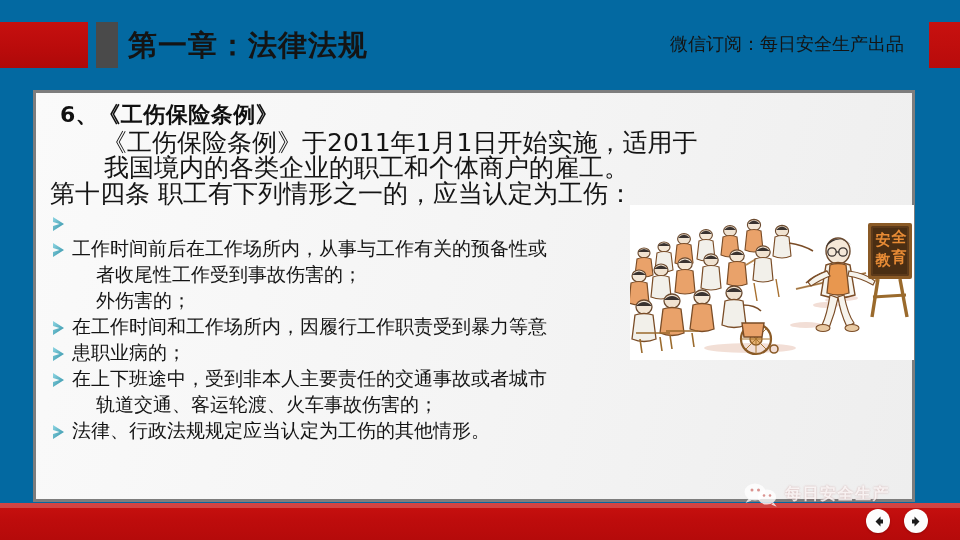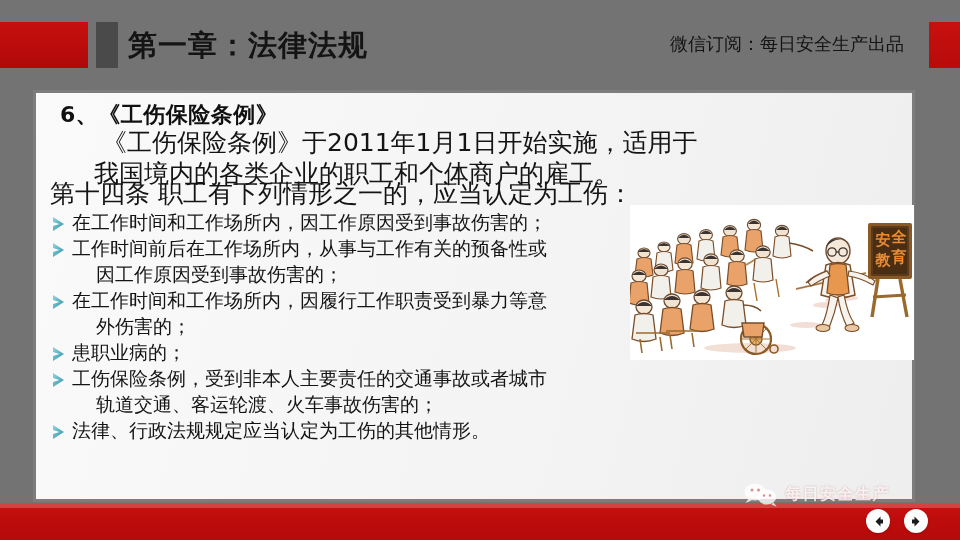--- a/index.html
+++ b/index.html
@@ -13,21 +13,21 @@
     font-family: "DejaVu Sans", "Liberation Sans", sans-serif;
     overflow: hidden;
     position: relative;
   }
 
   
   #slide {
     position: absolute;
     left: 0; top: 0;
     width: 960px; height: 540px;
-    background: #737373;
+    background: #0369a1;
     overflow: hidden;
   }
 
   
   #header {
     position: absolute;
     left: 0; top: 0;
     width: 960px; height: 88px;
   }
   .hdr-red-bar {
@@ -102,21 +102,21 @@
     color: #101010;
   }
   .para {
     position: absolute;
     font-size: 25px;
     line-height: 25px;
     white-space: nowrap;
     color: #141414;
   }
   .para-l1 { left: 66px;  top: 37px; }
-  .para-l2 { left: 58px;  top: 62px; margin-top: 6px; }
+  .para-l2 { left: 68px;  top: 62px; }
   .para-l3 { left: 14px;  top: 88px; }
 
   
   #bullets {
     position: absolute;
     left: 14px; top: 116px;
     width: 590px;
   }
   .bitem {
     position: relative;
@@ -236,46 +236,45 @@
               <svg width="16" height="18" viewBox="0 0 16 18">
                 <defs>
                     <linearGradient id="ag1" x1="0" y1="0" x2="1" y2="1">
                   <stop offset="0%" stop-color="#8fd6e3"></stop>
                       <stop offset="100%" stop-color="#2d8fa5"></stop>
                 </linearGradient>
                   </defs>
                 <path d="M2 2 L13 9 L2 16 L2 11 L8.5 9 L2 7 Z" fill="url(#ag1)"></path>
               </svg>
             </span>
-            <span>在工作时间和工作场所内，因工作原因受到事故伤害的；</span>
           </div>
         </div>
 
         <div class="bitem">
           <div class="bline cjk">
             <span class="arrow-icon">
               <svg width="16" height="18" viewBox="0 0 16 18">
                 <path d="M2 2 L13 9 L2 16 L2 11 L8.5 9 L2 7 Z" fill="url(#ag1)"></path>
               </svg>
             </span>
             <span>工作时间前后在工作场所内，从事与工作有关的预备性或</span>
           </div>
-          <div class="bline cont cjk">因工作原因受到事故伤害的；</div>
+          <div class="bline cont cjk">者收尾性工作受到事故伤害的；</div>
         </div>
 
         <div class="bitem">
+          <div class="bline cont cjk">外伤害的；</div>
           <div class="bline cjk">
             <span class="arrow-icon">
               <svg width="16" height="18" viewBox="0 0 16 18">
                 <path d="M2 2 L13 9 L2 16 L2 11 L8.5 9 L2 7 Z" fill="url(#ag1)"></path>
               </svg>
             </span>
             <span>在工作时间和工作场所内，因履行工作职责受到暴力等意</span>
           </div>
-          <div class="bline cont cjk">外伤害的；</div>
         </div>
 
         <div class="bitem">
           <div class="bline cjk">
             <span class="arrow-icon">
               <svg width="16" height="18" viewBox="0 0 16 18">
                 <path d="M2 2 L13 9 L2 16 L2 11 L8.5 9 L2 7 Z" fill="url(#ag1)"></path>
               </svg>
             </span>
             <span>患职业病的；</span>
@@ -283,21 +282,21 @@
         </div>
 
 
         <div class="bitem">
           <div class="bline cjk">
             <span class="arrow-icon">
               <svg width="16" height="18" viewBox="0 0 16 18">
                 <path d="M2 2 L13 9 L2 16 L2 11 L8.5 9 L2 7 Z" fill="url(#ag1)"></path>
               </svg>
             </span>
-            <span>工伤保险条例，受到非本人主要责任的交通事故或者城市</span>
+            <span>在上下班途中，受到非本人主要责任的交通事故或者城市</span>
           </div>
           <div class="bline cont cjk">轨道交通、客运轮渡、火车事故伤害的；</div>
         </div>
 
         <div class="bitem">
           <div class="bline cjk">
             <span class="arrow-icon">
               <svg width="16" height="18" viewBox="0 0 16 18">
                 <path d="M2 2 L13 9 L2 16 L2 11 L8.5 9 L2 7 Z" fill="url(#ag1)"></path>
               </svg>

